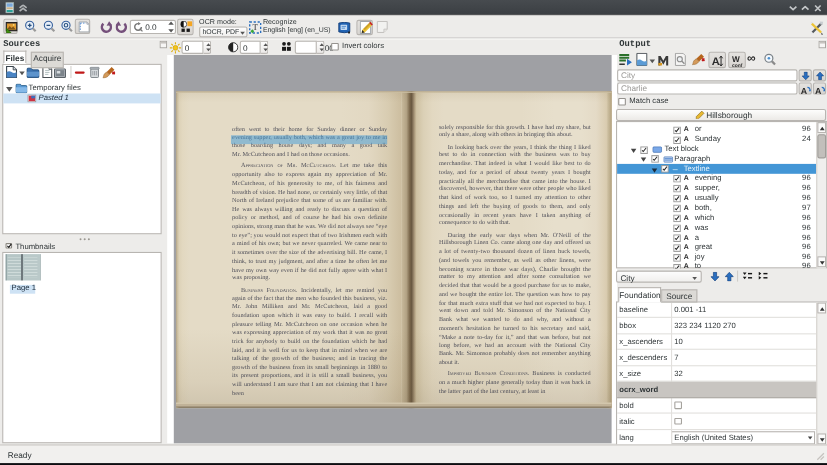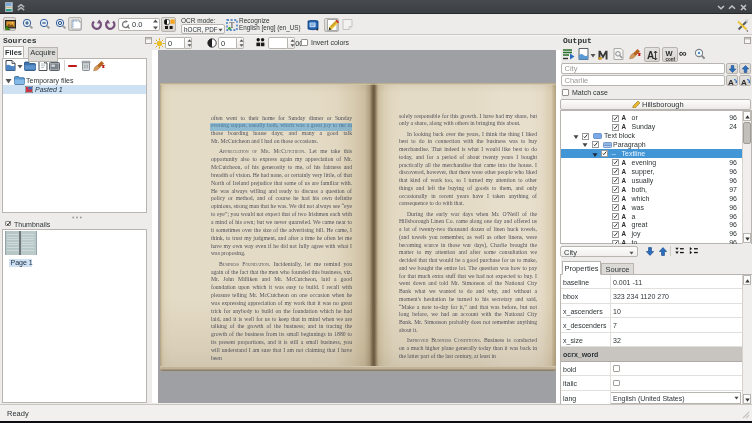--- a/index.html
+++ b/index.html
@@ -600,21 +600,21 @@
     <path d="M0.3 4.6 L3.7 4.6 L2 6.9 Z" fill="#151515"></path>
     <rect x="5" y="4.9" width="3.8" height="1.3" fill="#151515"></rect>
   </svg>
   <svg class="abs" style="left:688.5px;top:246.5px" width="9" height="8" viewBox="0 0 9 8">
     <path d="M0.8 0 L0.8 3.4 L3.1 1.7 Z" fill="#151515"></path>
     <rect x="5" y="1.1" width="3.8" height="1.3" fill="#151515"></rect>
     <path d="M0.8 3.8 L0.8 7.2 L3.1 5.5 Z" fill="#151515"></path>
     <rect x="5" y="4.9" width="3.8" height="1.3" fill="#151515"></rect>
   </svg>
 
-  <div class="tab tabactive" style="left:562px;top:261px;width:39px;height:13.5px;line-height:13px;z-index:2;">Properties</div>
+  <div class="tab tabactive" style="left:562px;top:261px;width:39px;height:13.5px;line-height:13px;z-index:2;">Foundation</div>
   <div class="tab tabinactive" style="left:601px;top:262.5px;width:33px;height:12px;line-height:11px;z-index:1;">Source</div>
 
   <div class="whitebox" style="left:560px;top:274px;width:192px;height:131.5px;"></div>
   <div style="position:absolute;left:560px;top:274px;width:192px;height:131.5px;overflow:hidden;">
       <div class="abs" style="left:0.5px;top:14.05px;width:181.5px;height:1px;background:#e2e0dd;"></div>
       <div class="abs" style="left:3px;top:4.50px;font-size:7px;color:#2e3436;">baseline</div>
       <div class="abs" style="left:53px;top:4.50px;font-size:7px;color:#2e3436;">0.001 -11</div>
       <div class="abs" style="left:0.5px;top:28.60px;width:181.5px;height:1px;background:#e2e0dd;"></div>
       <div class="abs" style="left:3px;top:19.05px;font-size:7px;color:#2e3436;">bbox</div>
       <div class="abs" style="left:53px;top:19.05px;font-size:7px;color:#2e3436;">323 234 1120 270</div>

